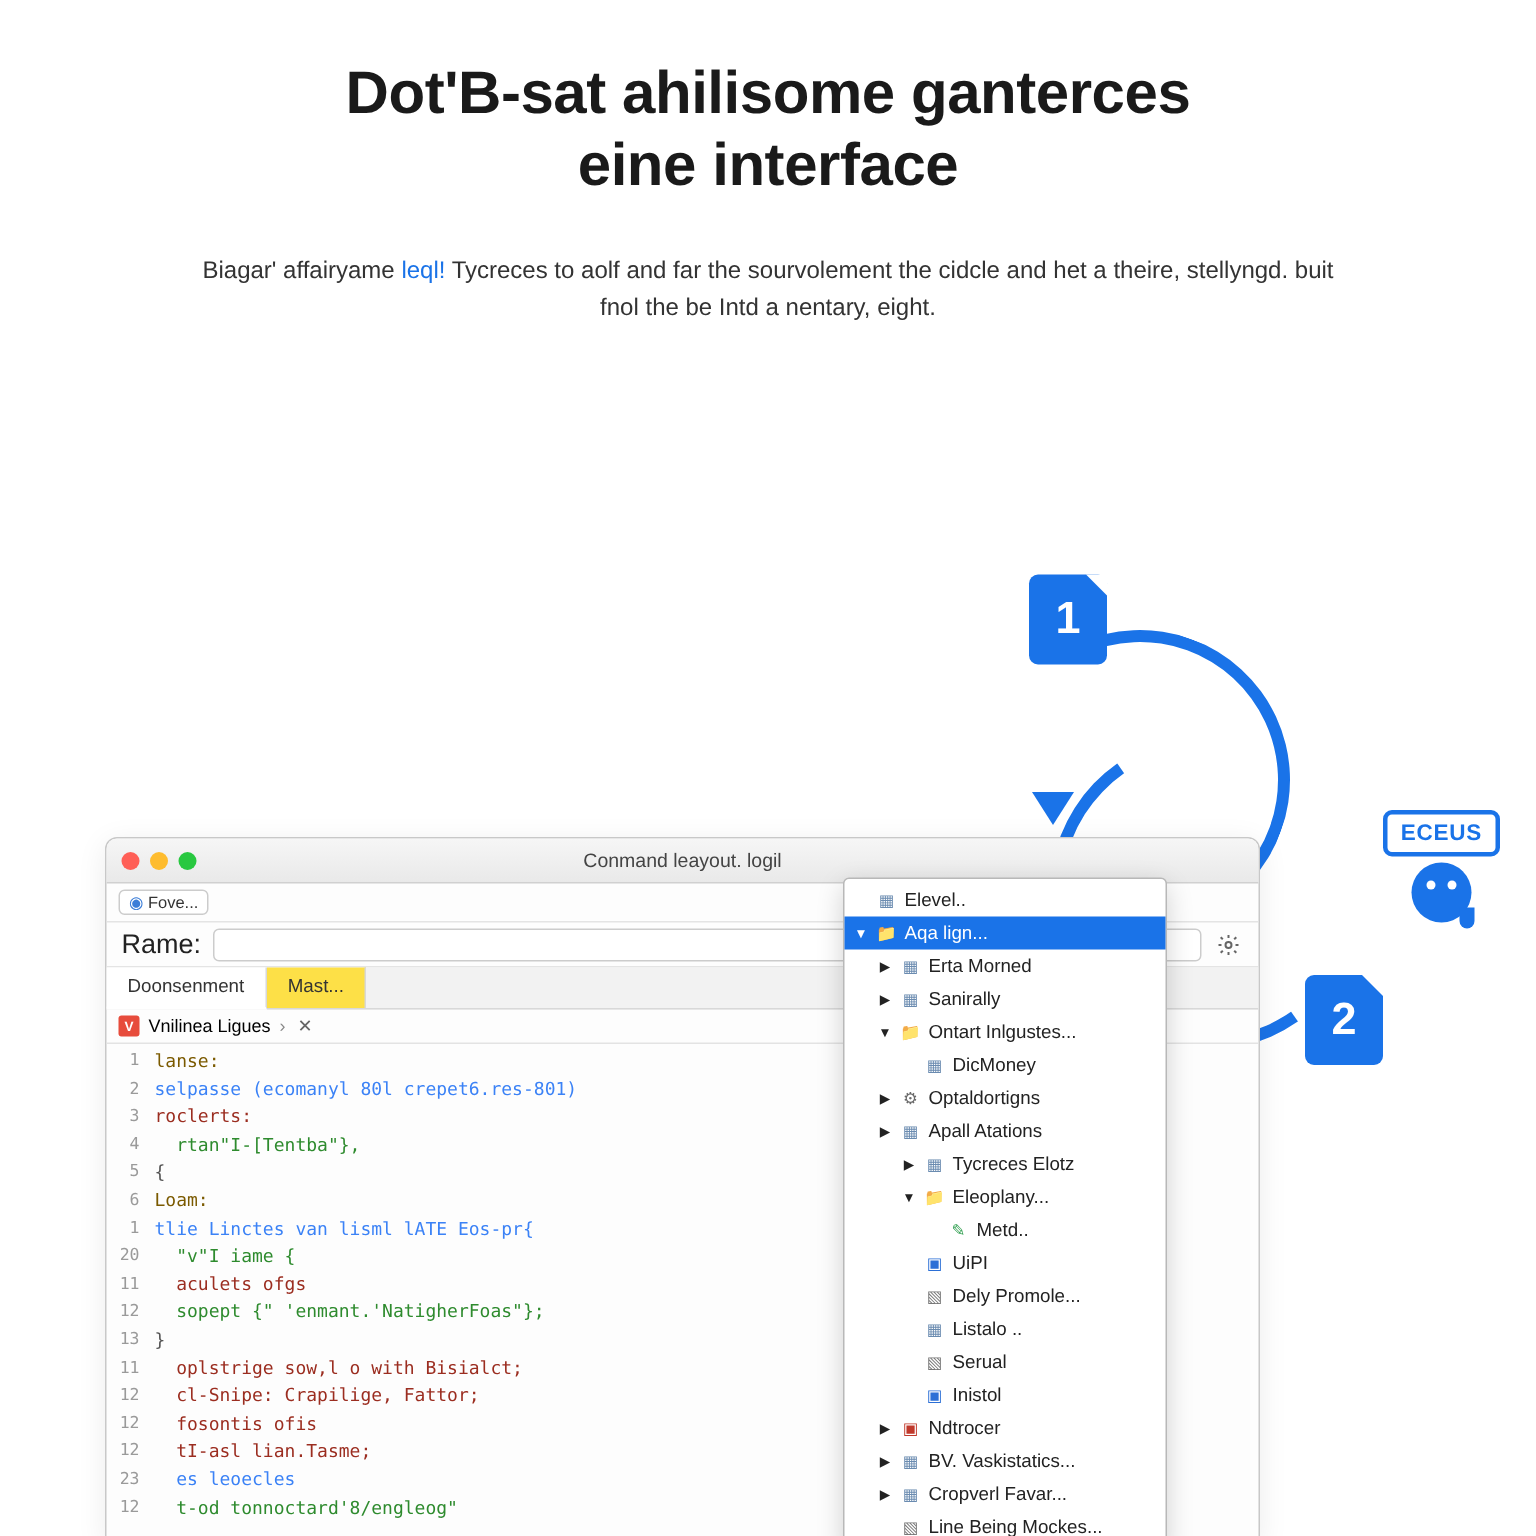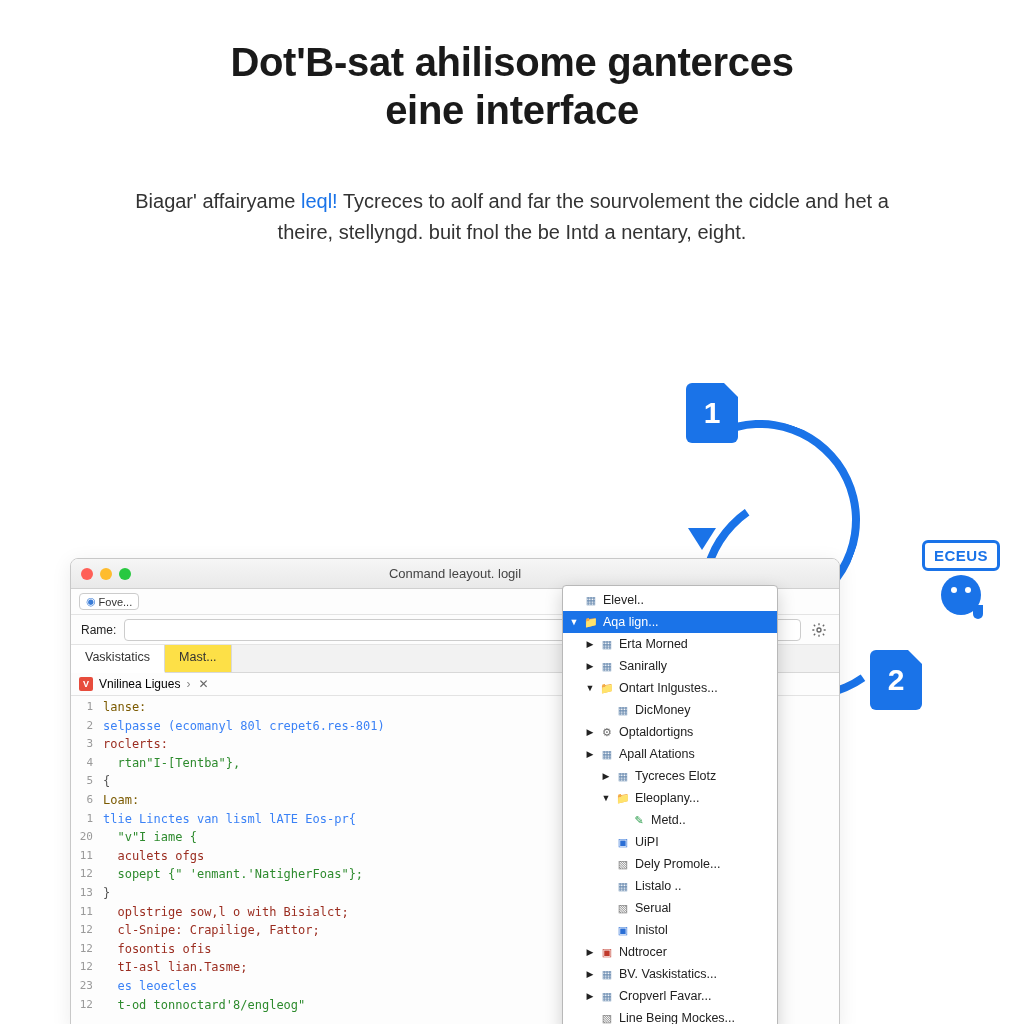--- a/index.html
+++ b/index.html
@@ -16,22 +16,22 @@
   padding: 38px 120px 0 120px;
 }
 .title {
   font-size: 40px;
   font-weight: 600;
   color: #1a1a1a;
   line-height: 1.2;
   letter-spacing: -0.3px;
 }
 .subtitle {
-  margin-top: 52px;
-  font-size: 20px;
+  margin-top: 35px;
+  font-size: 16px;
   color: #333;
   line-height: 1.55;
   padding: 0 10px;
 }
 .subtitle .link { color: #1a73e8; }
 
 
 .badge {
   position: absolute;
   width: 52px; height: 60px;
@@ -177,21 +177,21 @@
   gap: 3px;
 }
 .name-row {
   display: flex;
   align-items: center;
   height: 30px;
   padding: 0 10px;
   gap: 8px;
   border-bottom: 1px solid #e4e4e4;
 }
-.name-row label { font-size: 12px; color: #222; }
+.name-row label { font-size: 18px; color: #222; }
 .name-row input {
   flex: 1;
   height: 22px;
   border: 1px solid #ccc;
   border-radius: 4px;
   padding: 0 6px;
   font-size: 12px;
 }
 .name-row .gear {
   width: 20px; height: 20px;
@@ -356,21 +356,21 @@
     <input type="text" value="" style="">
     <span class="gear">
       <svg width="16" height="16" viewBox="0 0 24 24" fill="none" stroke="#666" stroke-width="2">
           <circle cx="12" cy="12" r="3"></circle>
           <path d="M12 2v3M12 19v3M4.2 4.2l2.1 2.1M17.7 17.7l2.1 2.1M2 12h3M19 12h3M4.2 19.8l2.1-2.1M17.7 6.3l2.1-2.1"></path>
         </svg>
     </span>
   </div>
 
   <div class="tabbar">
-    <div class="tab active">Vaskistatics</div>
+    <div class="tab active">Doonsenment</div>
     <div class="tab">Mast...</div>
   </div>
 
   <div class="editor-area">
     <div class="code-pane">
       <div class="file-tab">
         <span class="ico">V</span>
         <span>Vnilinea Ligues</span>
         <span style="color:#888;">›</span>
         <span class="close">✕</span>

